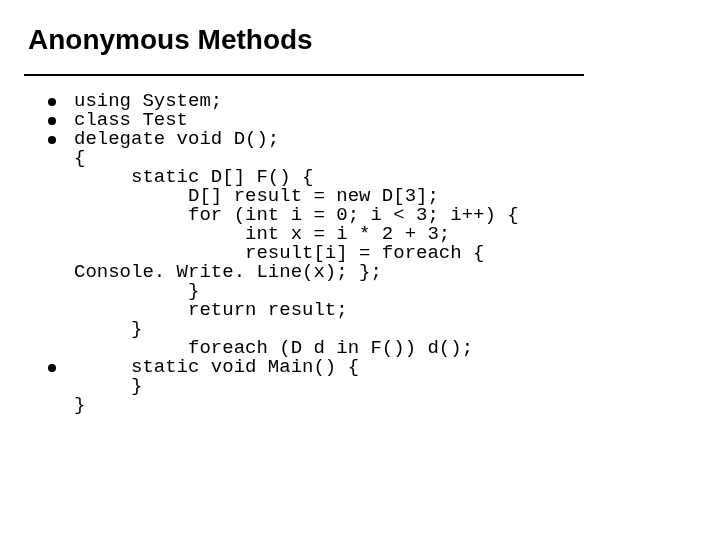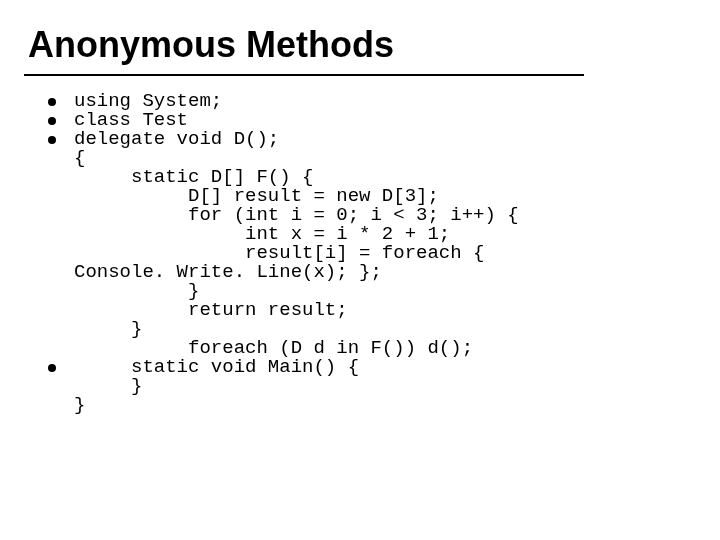--- a/index.html
+++ b/index.html
@@ -15,21 +15,21 @@
   .slide {
     position: relative;
     width: 720px;
     height: 540px;
     box-sizing: border-box;
   }
   .title {
     position: absolute;
     left: 28px;
     top: 24px;
-    font-size: 36px;
+    font-size: 28px;
     font-weight: bold;
     color: #000000;
   }
   .underline {
     position: absolute;
     left: 24px;
     top: 74px;
     width: 560px;
     height: 2px;
     background: #000000;
@@ -98,21 +98,21 @@
     <div class="row">
         <span class="nobullet"></span>
         <span class="code">          D[] result = new D[3];</span>
       </div>
     <div class="row">
         <span class="nobullet"></span>
         <span class="code">          for (int i = 0; i &lt; 3; i++) {</span>
       </div>
     <div class="row">
         <span class="nobullet"></span>
-        <span class="code">               int x = i * 2 + 1;</span>
+        <span class="code">               int x = i * 2 + 3;</span>
       </div>
     <div class="row">
         <span class="nobullet"></span>
         <span class="code">               result[i] = foreach {</span>
       </div>
     <div class="row">
         <span class="nobullet"></span>
         <span class="code">Console. Write. Line(x); };</span>
       </div>
     <div class="row">

